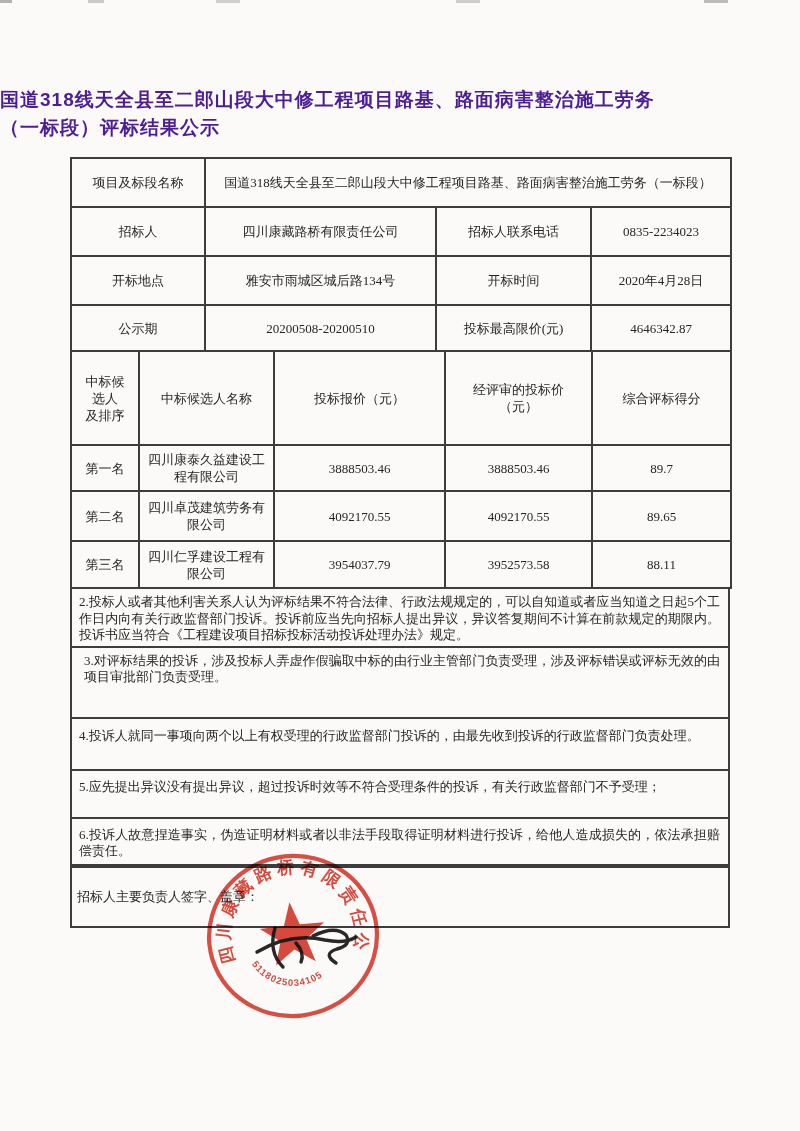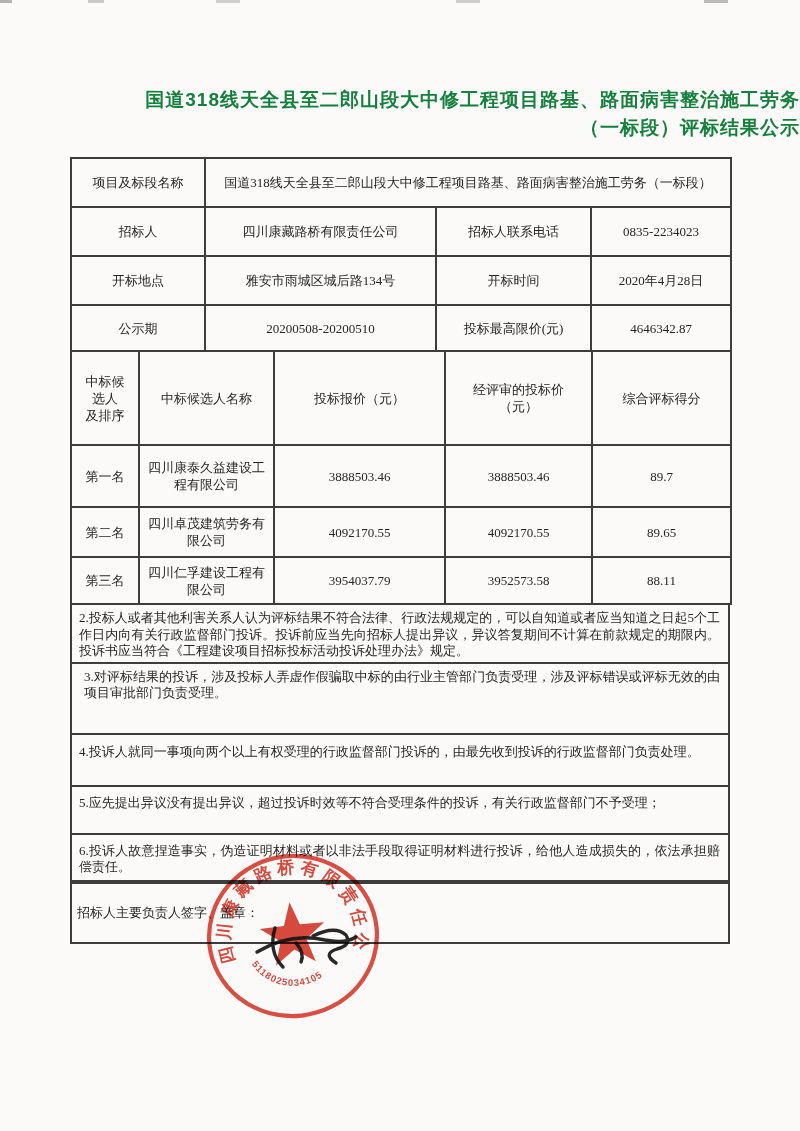--- a/index.html
+++ b/index.html
@@ -13,23 +13,23 @@
   .scan-smudge{
     position:absolute;top:0;left:0;width:100%;height:3px;opacity:.45;
     background:linear-gradient(90deg,
       rgba(50,50,50,.8) 0 1.5%,transparent 1.5% 11%,
       rgba(70,70,70,.6) 11% 13%,transparent 13% 27%,
       rgba(60,60,60,.5) 27% 30%,transparent 30% 57%,
       rgba(70,70,70,.55) 57% 60%,transparent 60% 88%,
       rgba(50,50,50,.7) 88% 91%,transparent 91%);
   }
   .title{
-    padding-top:86px;text-align:right;
+    padding-top:86px;text-align:left;
     font-family:"Liberation Sans",sans-serif;font-weight:bold;
-    font-size:19px;line-height:28px;color:#15803d;letter-spacing:1px;
+    font-size:19px;line-height:28px;color:#4c1d95;letter-spacing:1px;
   }
   .doc{width:660px;margin:15px 0 0 70px;}
   table.tbl{border-collapse:collapse;table-layout:fixed;width:660px;}
   table.tbl td{
     border:2px solid #3d3d3d;text-align:center;vertical-align:middle;
     font-size:13px;line-height:17px;padding:3px 8px;overflow:hidden;
   }
   td.cell-left{text-align:left;padding-left:10px;}
   .tblB{margin-top:-2px;}
   .tblB td{padding:3px 4px;}
@@ -58,21 +58,21 @@
   .sigrow{
     width:660px;box-sizing:border-box;height:60px;
     border:2px solid #3d3d3d;border-top:none;
     display:flex;align-items:center;font-size:13px;padding-left:5px;
   }
   .seal{
     position:absolute;left:195px;top:840px;width:272px;height:204px;
     mix-blend-mode:multiply;pointer-events:none;
   }
   .hA{height:49px;} .hB{height:46px;} .hHead{height:94px;}
-  .hC1{height:62px;} .hC2{height:50px;} .hC3{height:47px;}
+  .hC1{height:46px;} .hC2{height:50px;} .hC3{height:47px;}
 </style>
 </head>
 <body>
 
 <div class="page">
   <div class="scan-smudge"></div>
 
   <div class="title">
     <div>国道318线天全县至二郎山段大中修工程项目路基、路面病害整治施工劳务</div>
     <div>（一标段）评标结果公示</div>

